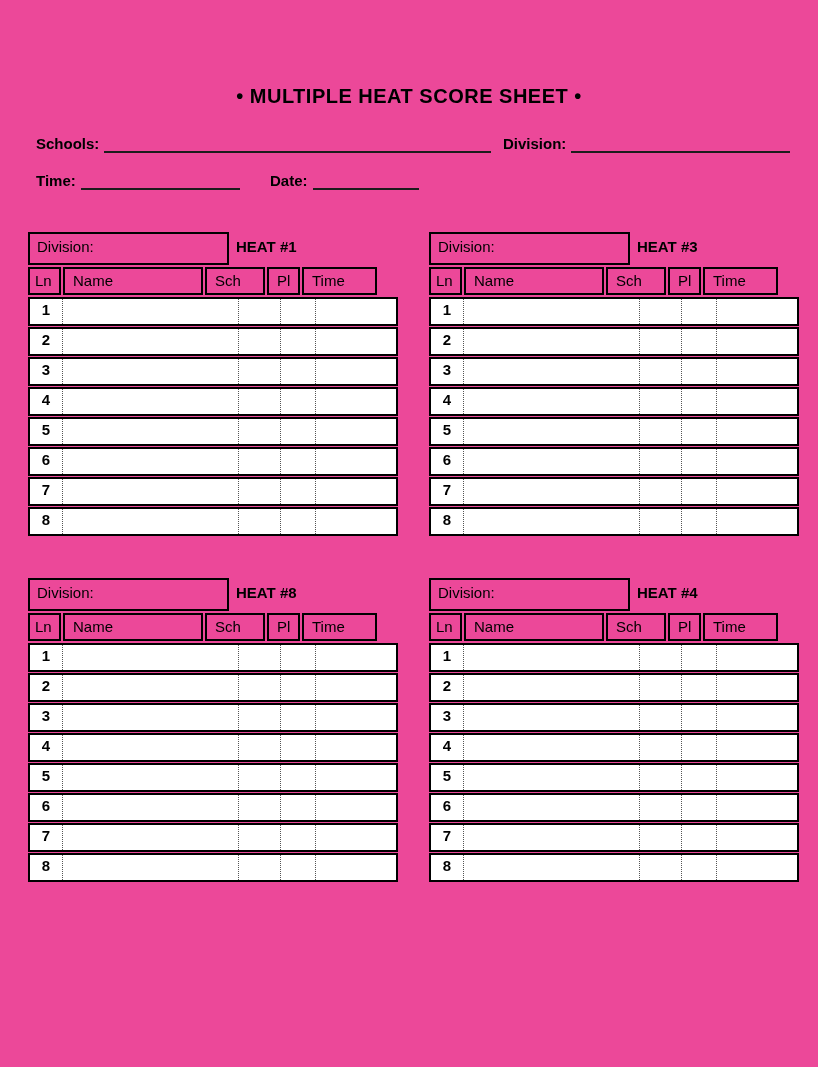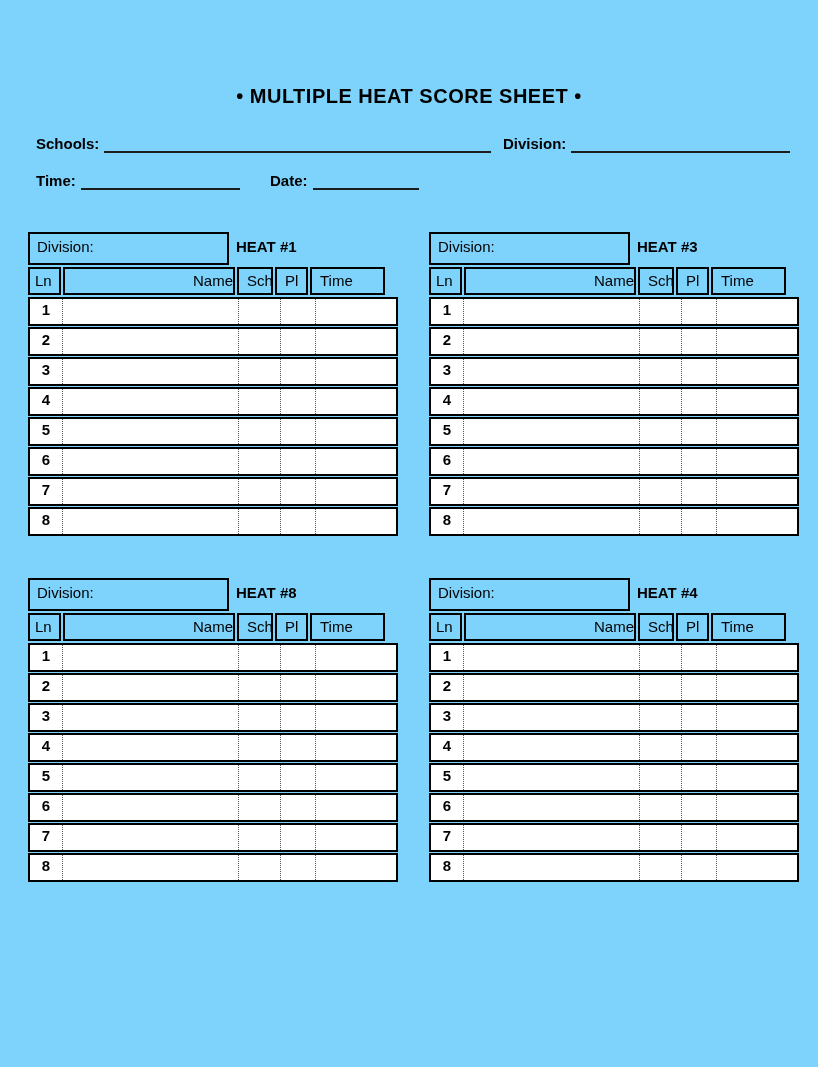--- a/index.html
+++ b/index.html
@@ -1,17 +1,17 @@
 <!DOCTYPE html>
 <html><head>
 <meta charset="utf-8">
 <style>
   html,body{margin:0;padding:0;background:#fff;}
   .page{
-    position:relative;width:818px;height:1067px;background:#7dd3fc;
+    position:relative;width:818px;height:1067px;background:#ec4899;
     font-family:"Liberation Sans",sans-serif;color:#000;overflow:hidden;
   }
   .page-title{
     position:absolute;top:85px;left:0;width:100%;text-align:center;
     font-size:20px;font-weight:bold;letter-spacing:.5px;
   }
   
   .field{position:absolute;display:flex;align-items:flex-end;font-size:15px;height:21px;font-weight:bold;}
   .flabel{white-space:nowrap;padding-right:5px;line-height:19px;}
   .fill-line{display:inline-block;border-bottom:2px solid #1c1c1c;height:19px;}
@@ -28,22 +28,22 @@
   .pos-br{left:429px;top:578px}
   .divbox{
     width:201px;height:33px;border:2px solid #000;box-sizing:border-box;
     padding:4px 0 0 7px;font-size:15px;display:flex;
   }
   .divfill{flex:1;}
   .heat-title{position:absolute;left:208px;top:6px;font-size:15px;font-weight:bold;}
   .thead{display:flex;gap:2px;margin-top:2px;}
   .hcell{border:2px solid #000;box-sizing:border-box;height:28px;padding:3px 0 0 8px;font-size:15px;}
   .h-ln{width:33px;padding-left:5px;}
-  .h-name{width:172px;text-align:right;}
-  .h-sch{width:36px;}
+  .h-name{width:140px;}
+  .h-sch{width:60px;}
   .h-pl{width:33px;}
   .h-time{width:75px;}
   .tbody{margin-top:2px;}
   .hrow{display:flex;height:29px;border:2px solid #000;box-sizing:border-box;margin-bottom:1px;background:#fff;}
   .rc{box-sizing:border-box;height:100%;}
   .c-ln{width:32px;text-align:center;font-weight:bold;font-size:15px;padding-top:2px;}
   .c-name{width:176px;border-left:1px dotted #555;}
   .c-sch{width:42px;border-left:1px dotted #555;}
   .c-pl{width:35px;border-left:1px dotted #555;}
   .c-time{flex:1;border-left:1px dotted #555;}

